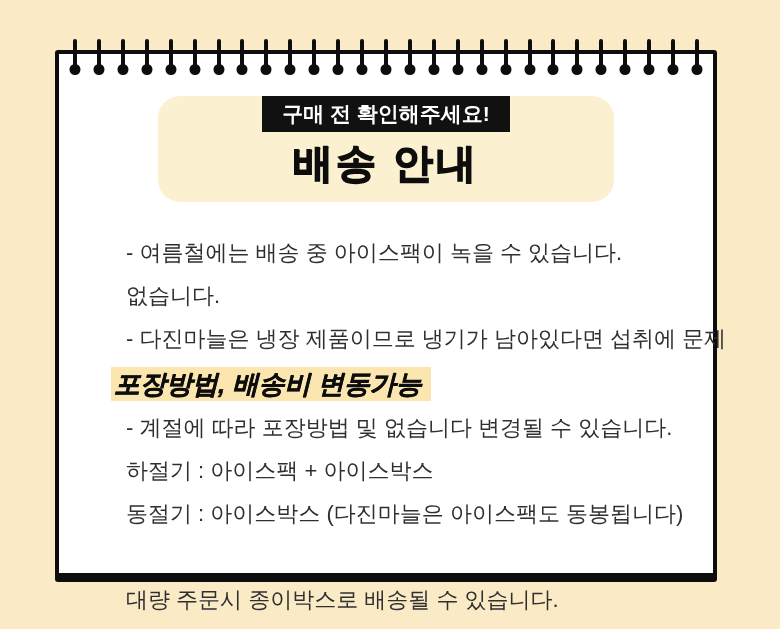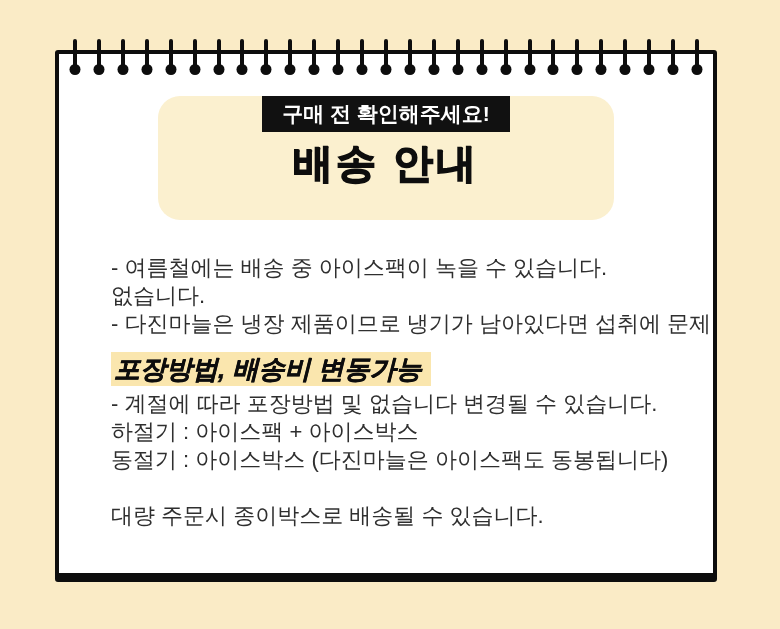--- a/index.html
+++ b/index.html
@@ -53,23 +53,23 @@
     position: absolute;
     left: 50%;
     bottom: -6px;
     transform: translateX(-50%);
     width: 11px;
     height: 11px;
     border-radius: 50%;
     background: var(--ink);
   }
   .banner {
-    margin: 42px auto 12px;
+    margin: 42px auto 0;
     width: 456px;
-    height: 124px;
+    height: 106px;
     background: var(--banner-bg);
     border-radius: 22px;
     display: flex;
     flex-direction: column;
     align-items: center;
   }
   .badge {
     background: var(--badge-bg);
     color: var(--badge-text);
     font-size: 21px;
@@ -99,21 +99,21 @@
     font-weight: bold;
     font-style: italic;
     color: var(--ink);
     -webkit-text-stroke: 0.5px var(--ink);
   }
   .section-heading .hl {
     background: var(--highlight);
     padding: 2px 9px 2px 3px;
   }
   .body-line {
-    margin: 0;
+    margin: 15px;
     font-size: 22px;
     line-height: 28px;
     min-height: 28px;
     color: var(--text);
     white-space: nowrap;
   }
 </style>
 </head>
 <body>
 

